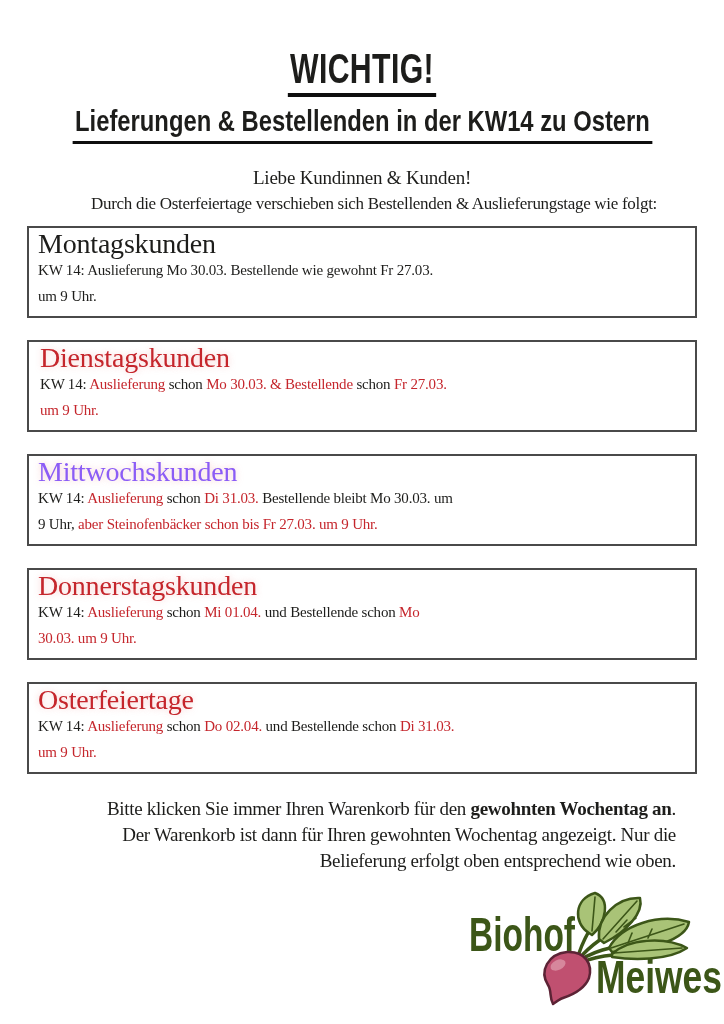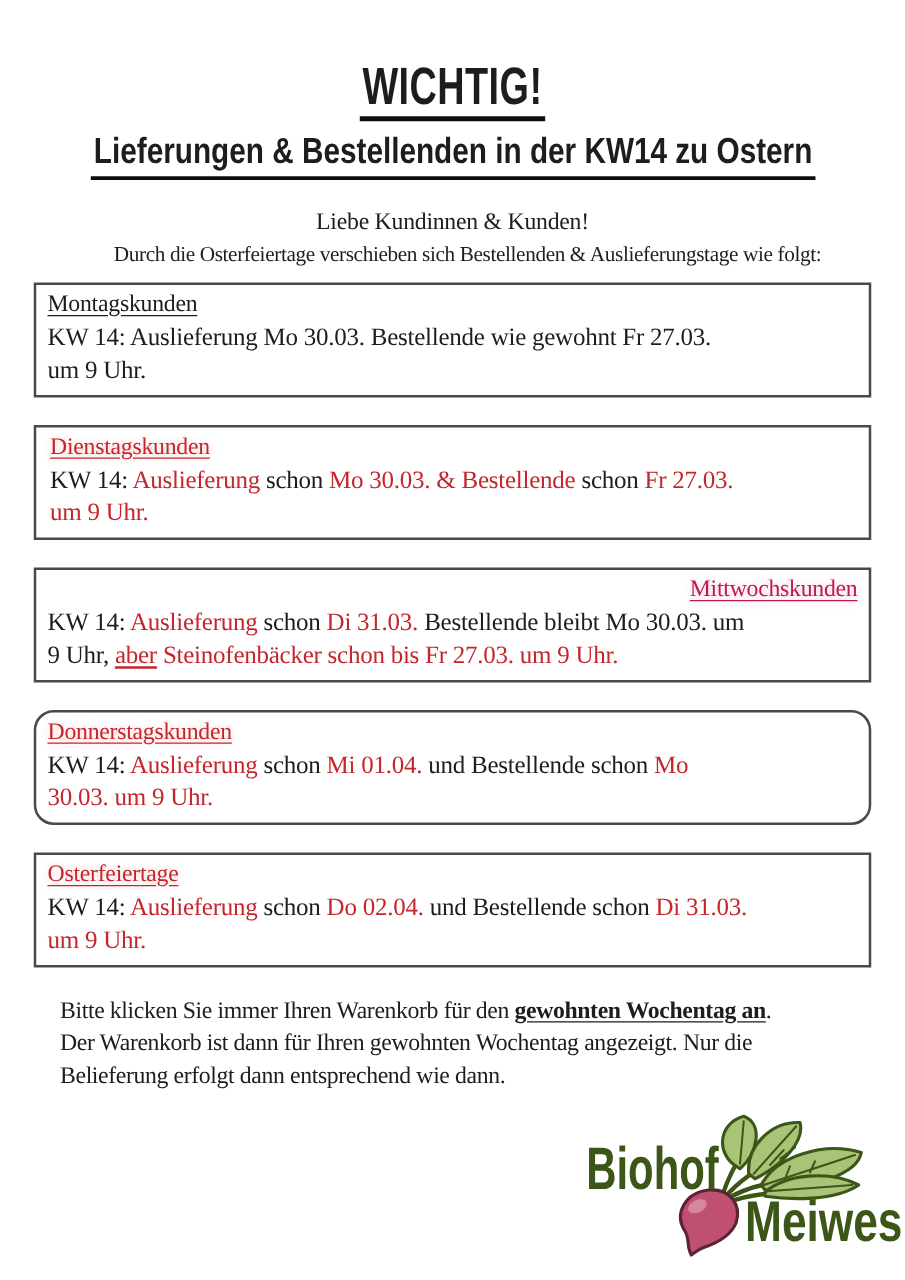--- a/index.html
+++ b/index.html
@@ -56,39 +56,38 @@
     padding-left: 24px;
   }
   .boxes { margin: 10px 27px 0 27px; }
   .day-box {
     border: 2px solid #4a4a4a;
     padding: 3px 9px 7px 9px;
     margin-bottom: 22px;
     background: #ffffff;
   }
   .box-heading {
-    font-size: 19px;
+    font-size: 28px;
     line-height: 26px;
-    text-decoration: underline;
     text-underline-offset: 3px;
     letter-spacing: -0.2px;
   }
   .halo { text-shadow: 0 0 7px rgba(236, 130, 130, 0.40); }
   .box-text {
     margin: 0;
-    font-size: 20px;
+    font-size: 15px;
     line-height: 26px;
     letter-spacing: -0.2px;
   }
-  .u { text-decoration: underline; text-underline-offset: 3px; }
+  .u { text-underline-offset: 3px; }
   .b { font-weight: bold; }
   .footer-note {
     margin: 10px auto 0 auto;
     width: 628px;
-    text-align: left;
+    text-align: right;
     font-size: 19px;
     line-height: 26px;
     letter-spacing: -0.3px;
   }
   .logo-wrap { margin-top: 16px; text-align: right; }
   .logo-wrap svg { display: inline-block; }
 </style>
 </head>
 <body>
 
@@ -109,34 +108,34 @@
   <section class="boxes" id="boxes">
       <article class="day-box" style="border-color: rgb(74, 74, 74);">
         <div class="box-heading" style="color: rgb(29, 29, 27);">Montagskunden</div>
         <p class="box-text"><span style="color: rgb(29, 29, 27);">KW 14: Auslieferung Mo 30.03. Bestellende wie gewohnt Fr 27.03.</span><br><span style="color: rgb(29, 29, 27);">um 9 Uhr.</span></p>
       </article>
       <article class="day-box" style="border-color: rgb(74, 74, 74); padding-left: 11px;">
         <div class="box-heading halo" style="color: rgb(197, 38, 44);">Dienstagskunden</div>
         <p class="box-text"><span style="color: rgb(29, 29, 27);">KW 14: </span><span style="color: rgb(197, 38, 44);">Auslieferung</span><span style="color: rgb(29, 29, 27);"> schon </span><span style="color: rgb(197, 38, 44);">Mo 30.03. &amp; Bestellende</span><span style="color: rgb(29, 29, 27);"> schon </span><span style="color: rgb(197, 38, 44);">Fr 27.03.</span><br><span style="color: rgb(197, 38, 44);">um 9 Uhr.</span></p>
       </article>
       <article class="day-box" style="border-color: rgb(74, 74, 74);">
-        <div class="box-heading halo" style="color: #be185d; text-align: right;">Mittwochskunden</div>
+        <div class="box-heading halo" style="color: #8b5cf6;">Mittwochskunden</div>
         <p class="box-text"><span style="color: rgb(29, 29, 27);">KW 14: </span><span style="color: rgb(197, 38, 44);">Auslieferung</span><span style="color: rgb(29, 29, 27);"> schon </span><span style="color: rgb(197, 38, 44);">Di 31.03.</span><span style="color: rgb(29, 29, 27);"> Bestellende bleibt Mo 30.03. um</span><br><span style="color: rgb(29, 29, 27);">9 Uhr, </span><span class="u" style="color: rgb(197, 38, 44);">aber</span><span style="color: rgb(197, 38, 44);"> Steinofenbäcker schon bis Fr 27.03. um 9 Uhr.</span></p>
       </article>
-      <article class="day-box" style="border-color: rgb(74, 74, 74); border-radius: 16px;">
+      <article class="day-box" style="border-color: rgb(74, 74, 74);">
         <div class="box-heading halo" style="color: rgb(197, 38, 44);">Donnerstagskunden</div>
         <p class="box-text"><span style="color: rgb(29, 29, 27);">KW 14: </span><span style="color: rgb(197, 38, 44);">Auslieferung</span><span style="color: rgb(29, 29, 27);"> schon </span><span style="color: rgb(197, 38, 44);">Mi 01.04.</span><span style="color: rgb(29, 29, 27);"> und Bestellende schon </span><span style="color: rgb(197, 38, 44);">Mo</span><br><span style="color: rgb(197, 38, 44);">30.03. um 9 Uhr.</span></p>
       </article>
       <article class="day-box" style="border-color: rgb(74, 74, 74);">
         <div class="box-heading halo" style="color: rgb(197, 38, 44);">Osterfeiertage</div>
         <p class="box-text"><span style="color: rgb(29, 29, 27);">KW 14: </span><span style="color: rgb(197, 38, 44);">Auslieferung</span><span style="color: rgb(29, 29, 27);"> schon </span><span style="color: rgb(197, 38, 44);">Do 02.04.</span><span style="color: rgb(29, 29, 27);"> und Bestellende schon </span><span style="color: rgb(197, 38, 44);">Di 31.03.</span><br><span style="color: rgb(197, 38, 44);">um 9 Uhr.</span></p>
       </article>
     </section>
 
-  <p class="footer-note" id="footer-note"><span>Bitte klicken Sie immer Ihren Warenkorb für den </span><span class="b u">gewohnten Wochentag an</span><span>.</span><br><span>Der Warenkorb ist dann für Ihren gewohnten Wochentag angezeigt. Nur die</span><br><span>Belieferung erfolgt dann entsprechend wie dann.</span></p>
+  <p class="footer-note" id="footer-note"><span>Bitte klicken Sie immer Ihren Warenkorb für den </span><span class="b u">gewohnten Wochentag an</span><span>.</span><br><span>Der Warenkorb ist dann für Ihren gewohnten Wochentag angezeigt. Nur die</span><br><span>Belieferung erfolgt oben entsprechend wie oben.</span></p>
 
   <div class="logo-wrap">
     <svg width="256" height="116" viewBox="0 0 256 116" xmlns="http://www.w3.org/2000/svg">
 
       <g fill="none" stroke="#3c5618" stroke-width="3.5" stroke-linecap="round">
         <path d="M109,70 C112,58 116,50 121,41"></path>
         <path d="M110,70 C118,60 126,54 133,49"></path>
         <path d="M110,71 C122,64 132,60 142,58"></path>
         <path d="M111,73 C124,68 134,66 145,65"></path>
       </g>

